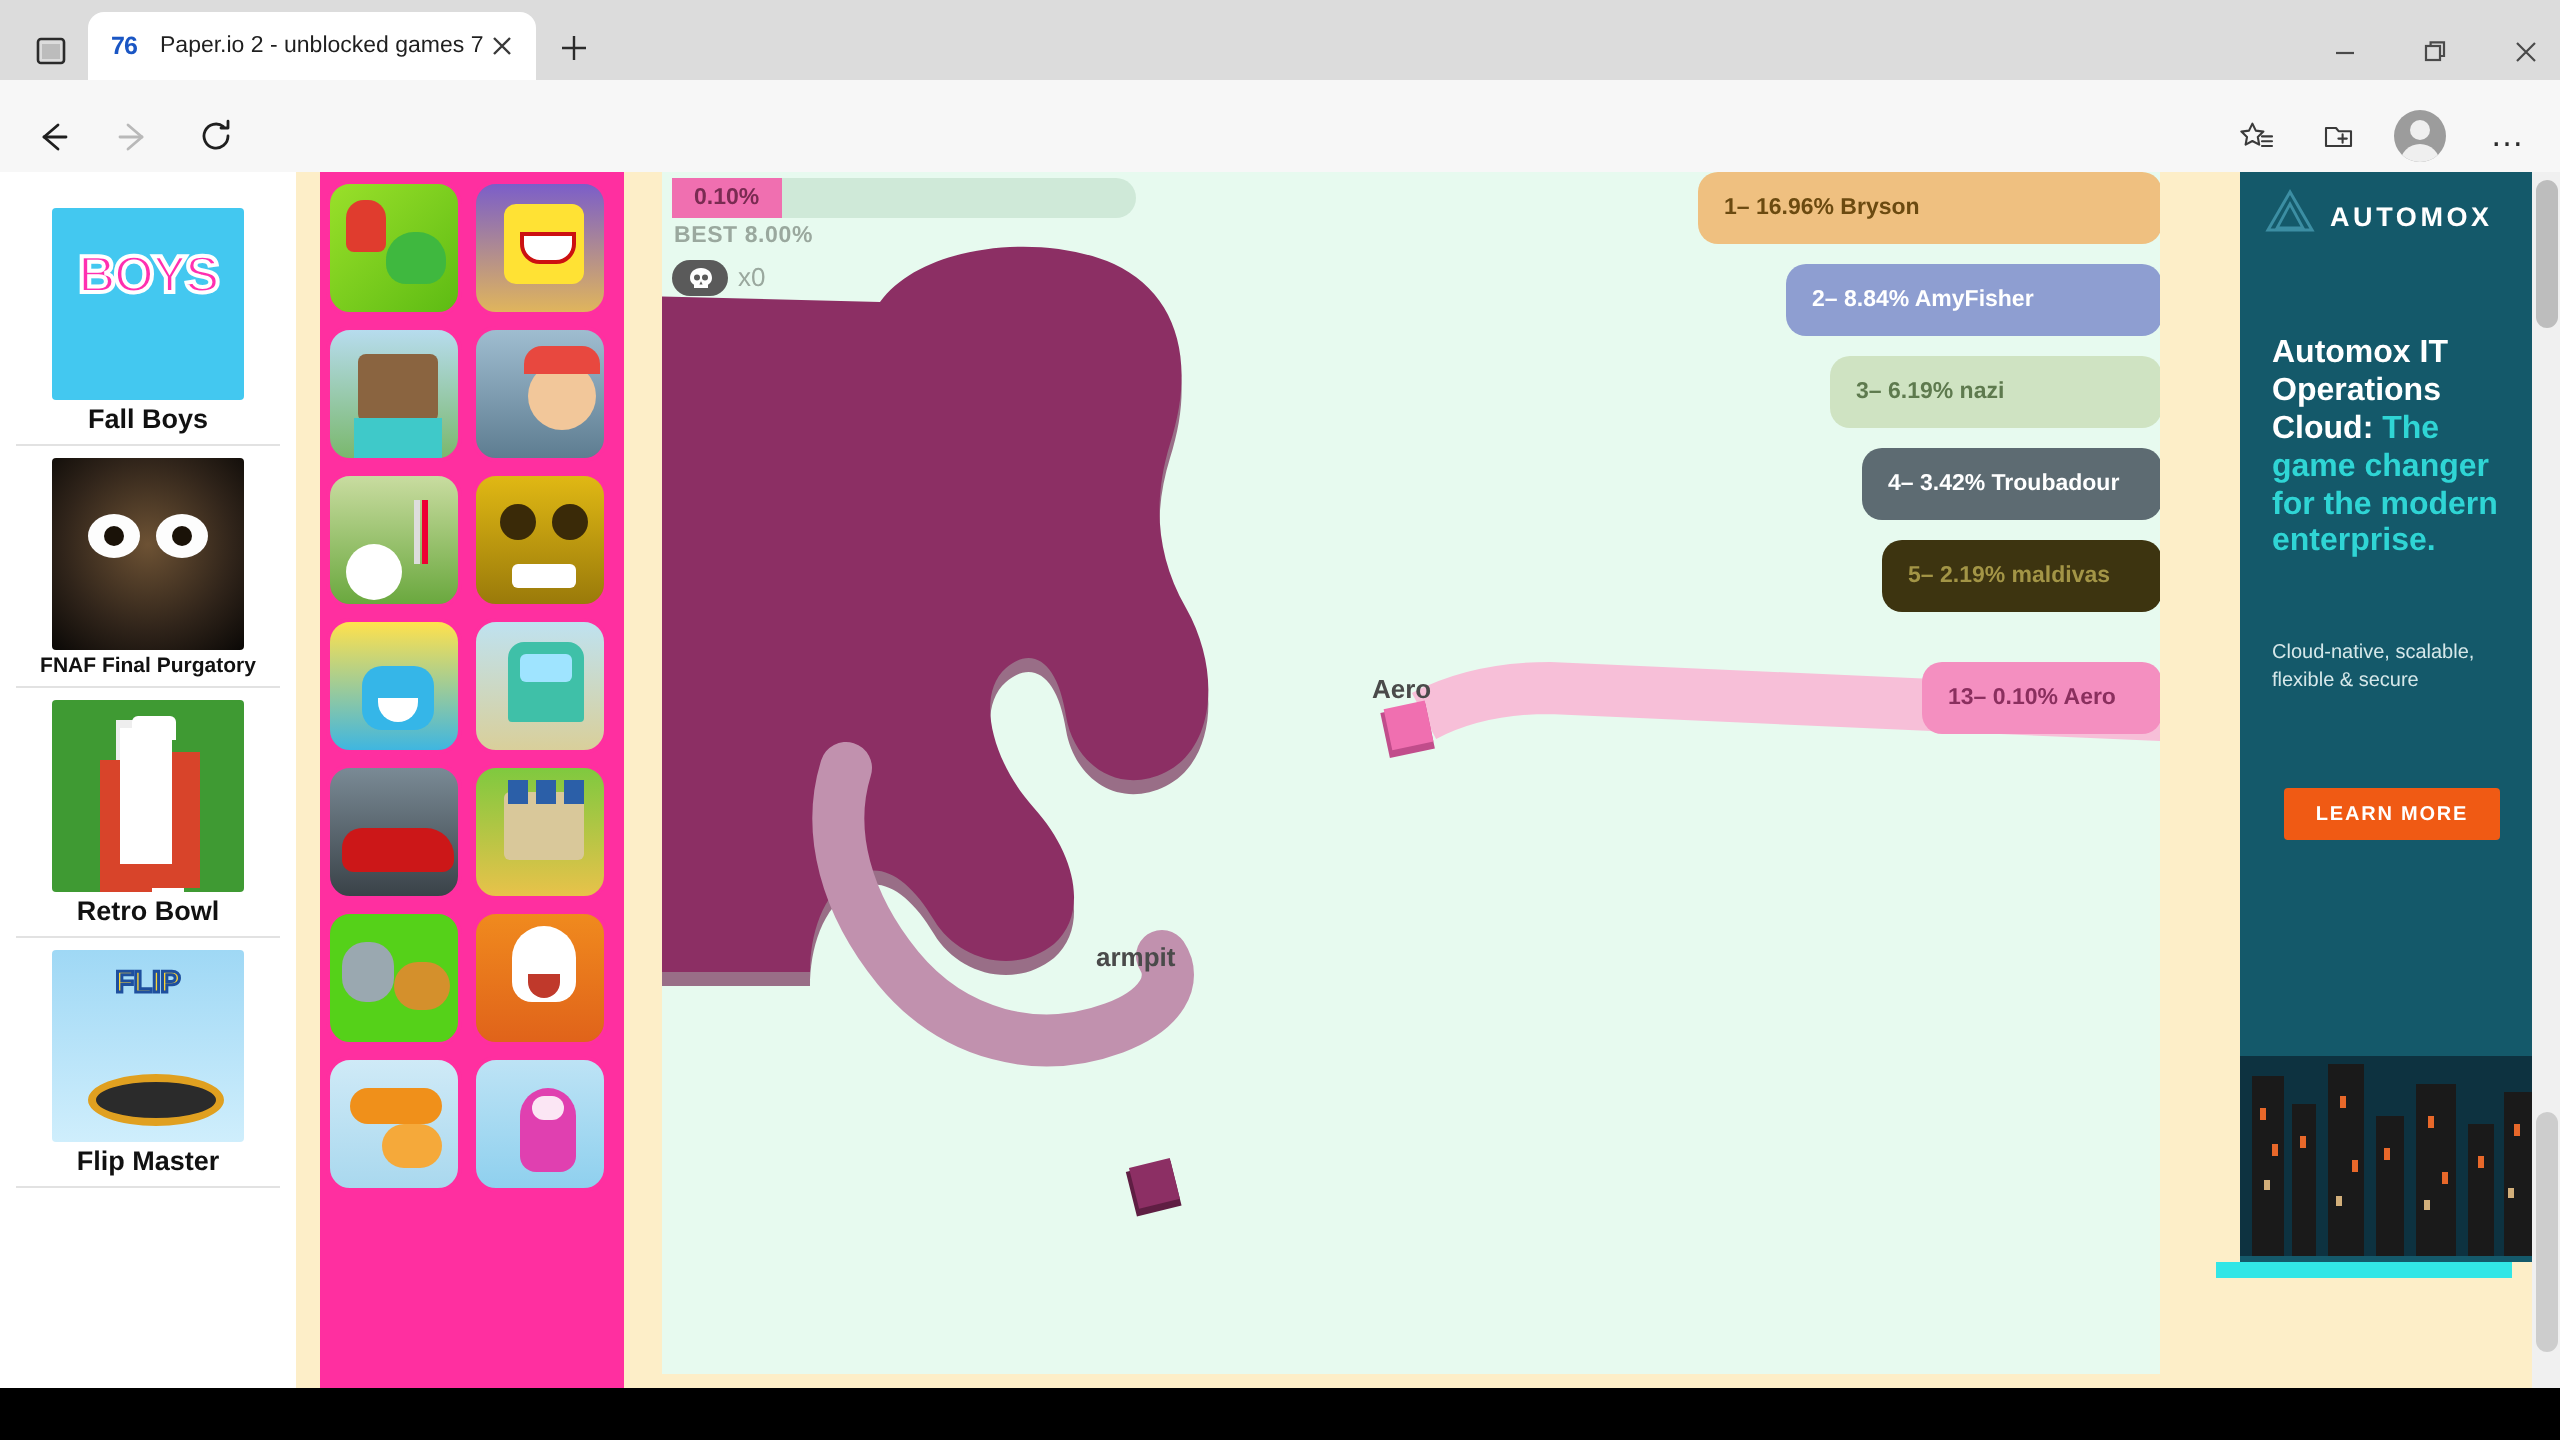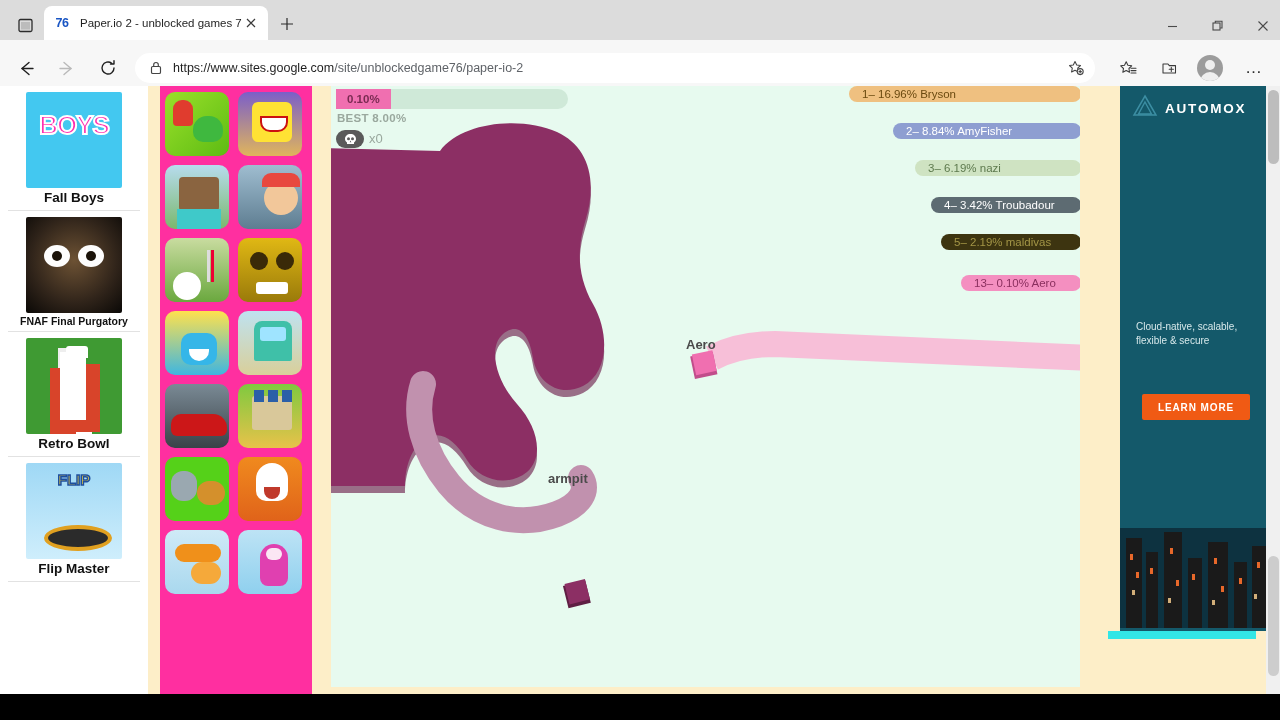--- a/index.html
+++ b/index.html
@@ -60,21 +60,21 @@
   .avatar::after { content:""; position:absolute; left:3px; top:17px; width:20px; height:13px;
       border-radius:10px 10px 0 0; background:#efefef; }
   .tbicon.more { left:1240px; font-size:17px; letter-spacing:1px; color:#2b2b2b; }
 
   
   #viewport { position:absolute; left:0; top:86px; width:1280px; height:608px;
       background:#fdeec8; overflow:hidden; }
 
   
   .leftrail { position:absolute; left:0; top:0; width:148px; height:608px; background:#fff; }
-  .leftcol { position:absolute; left:8px; top:0; width:132px; }
+  .leftcol { position:absolute; left:8px; top:12px; width:132px; }
   .gcard { width:132px; border-bottom:1px solid #e2e2e2; padding:6px 0 4px;
       display:flex; flex-direction:column; align-items:center; }
   .gthumb { width:96px; height:96px; border-radius:2px; overflow:hidden; position:relative;
       background:#ddd; }
   .gname { margin-top:3px; font-size:13.5px; font-weight:bold; color:#111; text-align:center;
       line-height:1.1; }
   .gname.small { font-size:10.5px; }
   .gname.link { color:#cc2200; text-decoration:underline; }
 
   
@@ -199,23 +199,23 @@
       background:#cfe9d8; border-radius:10px; }
   .hud-best { position:absolute; left:6px; top:26px; font-size:11.5px; font-weight:bold;
       color:#9aa89e; letter-spacing:0.3px; }
   .hud-kill { position:absolute; left:5px; top:44px; height:18px; background:#5a5a5a;
       border-radius:9px; width:28px; display:flex; align-items:center; justify-content:center; }
   .hud-killx { position:absolute; left:38px; top:45px; font-size:13px; font-weight:normal;
       color:#9aa89e; }
 
   
   .lb { position:absolute; right:-1px; top:0; width:260px; }
-  .lb-row { height:16px; border-radius:10px; display:flex; align-items:center;
-      padding-left:13px; font-size:11.5px; font-weight:normal; white-space:nowrap;
-      margin-left:auto; margin-bottom:21px; }
+  .lb-row { height:36px; border-radius:10px; display:flex; align-items:center;
+      padding-left:13px; font-size:11.5px; font-weight:bold; white-space:nowrap;
+      margin-left:auto; margin-bottom:10px; }
 
   
   #ad { position:absolute; left:1108px; top:0; width:152px; height:545px; background:#14596a;
       overflow:hidden;margin-left:12px; }
   .ad-logo { position:absolute; left:12px; top:8px; width:128px; height:28px;
       display:flex; align-items:center; gap:7px; }
   .ad-logo-txt { font-size:13.5px; font-weight:bold; letter-spacing:1.8px; color:#fff; }
   .ad-h1 { position:absolute; left:16px; top:82px; width:122px; font-size:16px; font-weight:bold;
       color:#fff; line-height:1.18; }
   .ad-h2 { color:#2fd5d5; }
@@ -300,36 +300,20 @@
         <path d="M14 9.5 H3" stroke="#b9b9b9" stroke-width="1.4" stroke-linecap="round"></path>
       </svg>
     </div>
     <div class="navicon rel">
       <svg width="18" height="18" viewBox="0 0 18 18">
         <path d="M15 9 A6 6 0 1 1 12.7 4.3" fill="none" stroke="#1f1f1f" stroke-width="1.4" stroke-linecap="round"></path>
         <path d="M15 1.6 V5 H11.5" fill="none" stroke="#1f1f1f" stroke-width="1.4" stroke-linecap="round" stroke-linejoin="round"></path>
       </svg>
     </div>
 
-    <div class="urlbar">
-      <span class="lock">
-        <svg width="12" height="14" viewBox="0 0 12 14">
-          <rect x="1.5" y="5.5" width="9" height="7" rx="1.3" fill="none" stroke="#444" stroke-width="1.15"></rect>
-          <path d="M3.7 5.5 V3.8 A2.3 2.3 0 0 1 8.3 3.8 V5.5" fill="none" stroke="#444" stroke-width="1.15"></path>
-        </svg>
-      </span>
-      <span class="url"><span class="dom">https://www.sites.google.com</span><span>/site/unblockedgame76/paper-io-2</span></span>
-      <span class="star-add">
-        <svg width="16" height="16" viewBox="0 0 16 16">
-          <path d="M7 1.5 L8.7 5 L12.5 5.5 L9.7 8.2 L10.4 12 L7 10.2 L3.6 12 L4.3 8.2 L1.5 5.5 L5.3 5Z" fill="none" stroke="#444" stroke-width="1.05" stroke-linejoin="round"></path>
-          <circle cx="12.2" cy="11.6" r="3" fill="#f7f7f7" stroke="#444" stroke-width="1.05"></circle>
-          <path d="M12.2 10 V13.2 M10.6 11.6 H13.8" stroke="#444" stroke-width="1.05"></path>
-        </svg>
-      </span>
-    </div>
 
     <div class="tbicon fav">
       <svg width="17" height="17" viewBox="0 0 17 17">
         <path d="M6.2 1.8 L7.9 5.3 L11.7 5.8 L8.9 8.5 L9.6 12.3 L6.2 10.5 L2.8 12.3 L3.5 8.5 L0.7 5.8 L4.5 5.3Z" fill="none" stroke="#3a3a3a" stroke-width="1.05" stroke-linejoin="round"></path>
         <path d="M11 8.2 H16 M11 10.6 H16 M11 13 H16" stroke="#3a3a3a" stroke-width="1.05" stroke-linecap="round"></path>
       </svg>
     </div>
     <div class="tbicon coll">
       <svg width="17" height="17" viewBox="0 0 17 17">
         <path d="M2 4 H7 L8.3 5.6 H14.5 V13 H2Z" fill="none" stroke="#3a3a3a" stroke-width="1.05" stroke-linejoin="round"></path>
@@ -463,20 +447,24 @@
 
       <div id="ad">
         <div class="ad-logo">
           <span>
             <svg width="26" height="24" viewBox="0 0 26 24">
               <path d="M13 2 L24 21 L2 21 Z" fill="none" stroke="#3c8ea3" stroke-width="1.5"></path>
               <path d="M13 8 L19.5 20 L6.5 20 Z" fill="none" stroke="#3c8ea3" stroke-width="1.4"></path>
             </svg>
           </span>
           <span class="ad-logo-txt">AUTOMOX</span>
+        </div>
+        <div class="ad-h1">
+          <span>Automox IT Operations Cloud:</span>
+          <span class="ad-h2">The game changer for the modern enterprise.</span>
         </div>
         <div class="ad-sub">Cloud-native, scalable, flexible &amp; secure</div>
         <div class="ad-cta">LEARN MORE</div>
         <div class="ad-img">
           <svg width="152" height="100" viewBox="0 0 152 100">
             <rect x="0" y="0" width="152" height="100" fill="#0d3240"></rect>
             <g fill="#1a1a1a">
               <rect x="6" y="10" width="16" height="90"></rect>
                 <rect x="26" y="24" width="12" height="76"></rect>
               <rect x="44" y="4" width="18" height="96"></rect>

